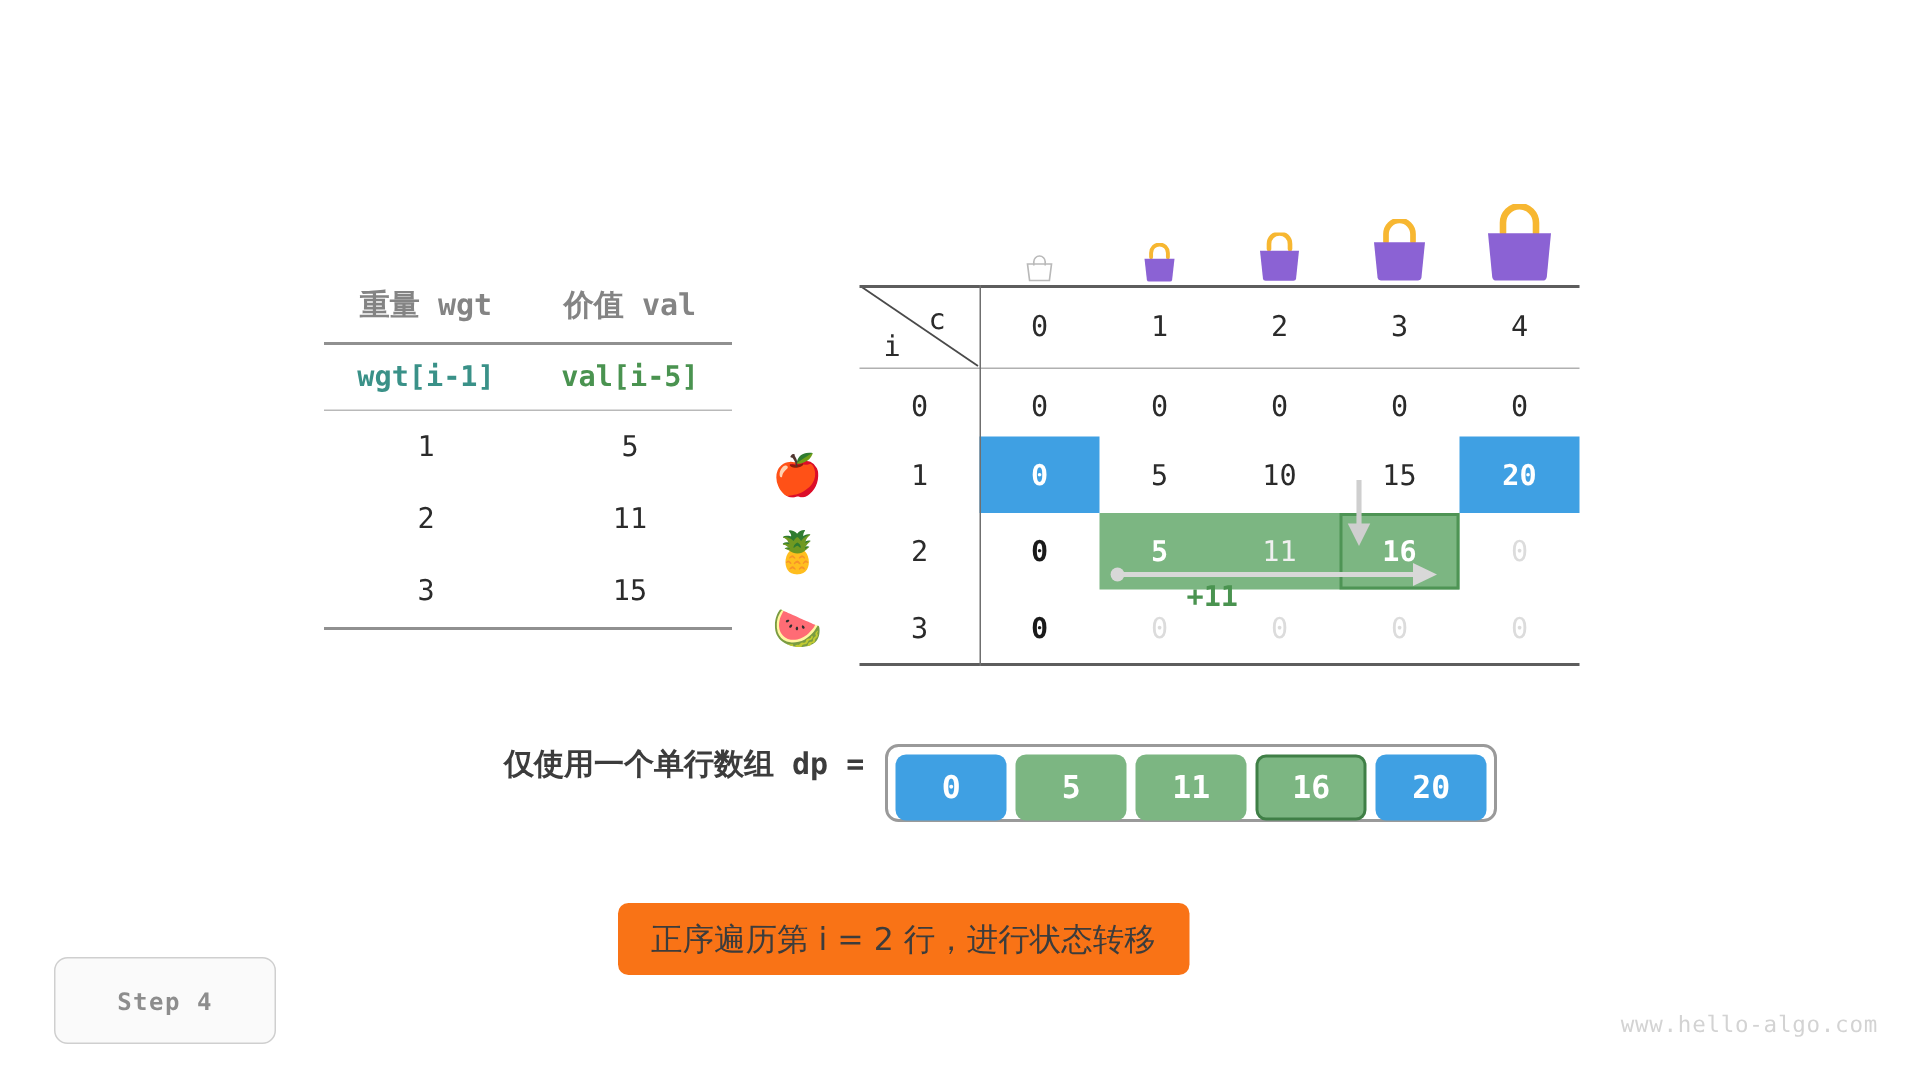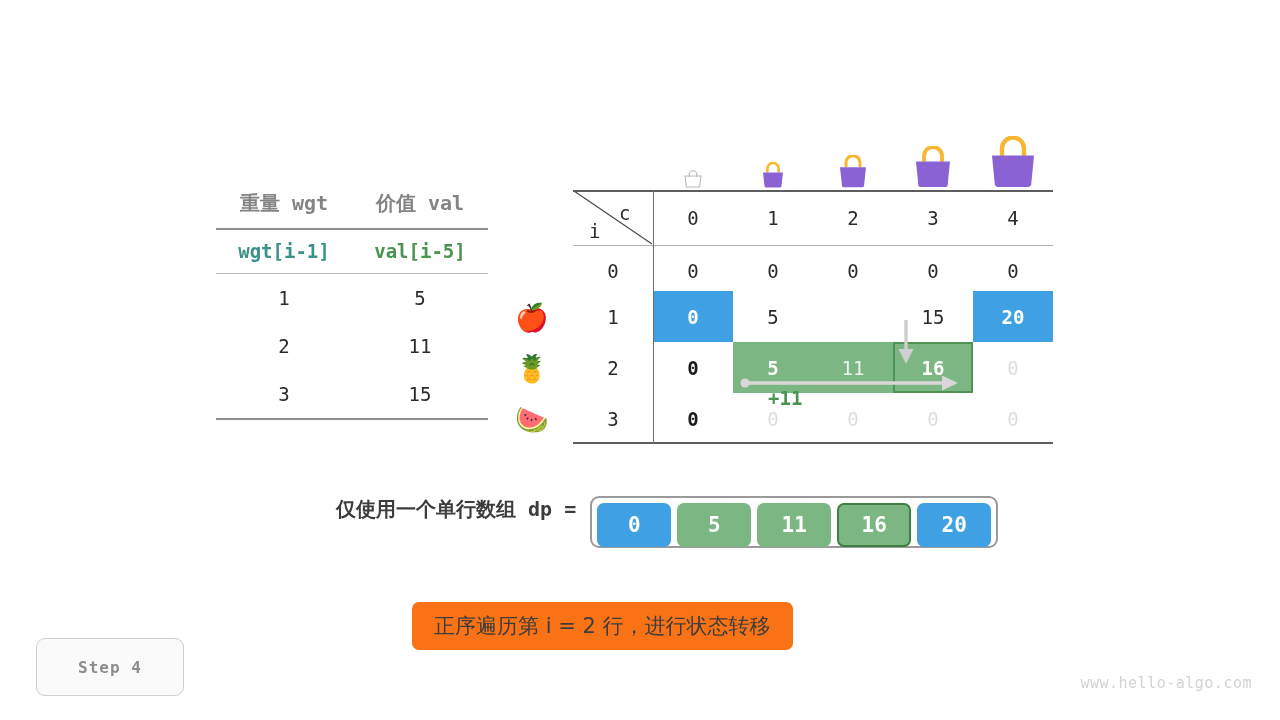--- a/index.html
+++ b/index.html
@@ -59,21 +59,21 @@
   .cell.ongreen-dim{color:#f0f0f0;}
   .cell.bold{font-weight:bold;color:#1a1a1a;}
 
   .hl{position:absolute;}
   .hl-blue{background:#3fa0e3;}
   .hl-green{background:#7cb682;}
   .hl-box{border:2px solid #4e9455;box-sizing:border-box;}
 
   
   .arrow-v{position:absolute;}
-  .plus-lbl{position:absolute;font-size:19px;font-weight:bold;}
+  .plus-lbl{position:absolute;font-size:19px;font-weight:bold;margin-left:23px;}
 
   
   #dp-line{left:336px;top:496px;height:52px;display:flex;}
   #dp-label{font-size:20px;font-weight:bold;color:#3c3c3c;white-space:nowrap;}
   #dp-box{
     margin-left:14px;border:2px solid #9a9a9a;border-radius:9px;
     padding:5px;display:flex;gap:6px;background:#fff;
   }
   .dp-cell{
     width:74px;height:44px;border-radius:7px;
@@ -207,20 +207,21 @@
   <div class="cell rowlbl" style="top:55px;">0</div>
   <div class="cell" style="left:80px;  top:55px;">0</div>
   <div class="cell" style="left:160px; top:55px;">0</div>
   <div class="cell" style="left:240px; top:55px;">0</div>
   <div class="cell" style="left:320px; top:55px;">0</div>
   <div class="cell" style="left:400px; top:55px;">0</div>
 
   <div class="cell rowlbl" style="top:101px;">1</div>
   <div class="cell onblue" style="left:80px;  top:101px;">0</div>
   <div class="cell" style="left:160px; top:101px;">5</div>
+  <div class="cell" style="left:240px; top:101px;">10</div>
   <div class="cell" style="left:320px; top:101px;">15</div>
   <div class="cell onblue" style="left:400px; top:101px;">20</div>
 
   <div class="cell rowlbl" style="top:152px;">2</div>
   <div class="cell bold" style="left:80px;  top:152px;">0</div>
   <div class="cell ongreen" style="left:160px; top:152px;">5</div>
   <div class="cell ongreen-dim" style="left:240px; top:152px;">11</div>
   <div class="cell ongreen" style="left:320px; top:152px;">16</div>
   <div class="cell faded" style="left:400px; top:152px;">0</div>
 

